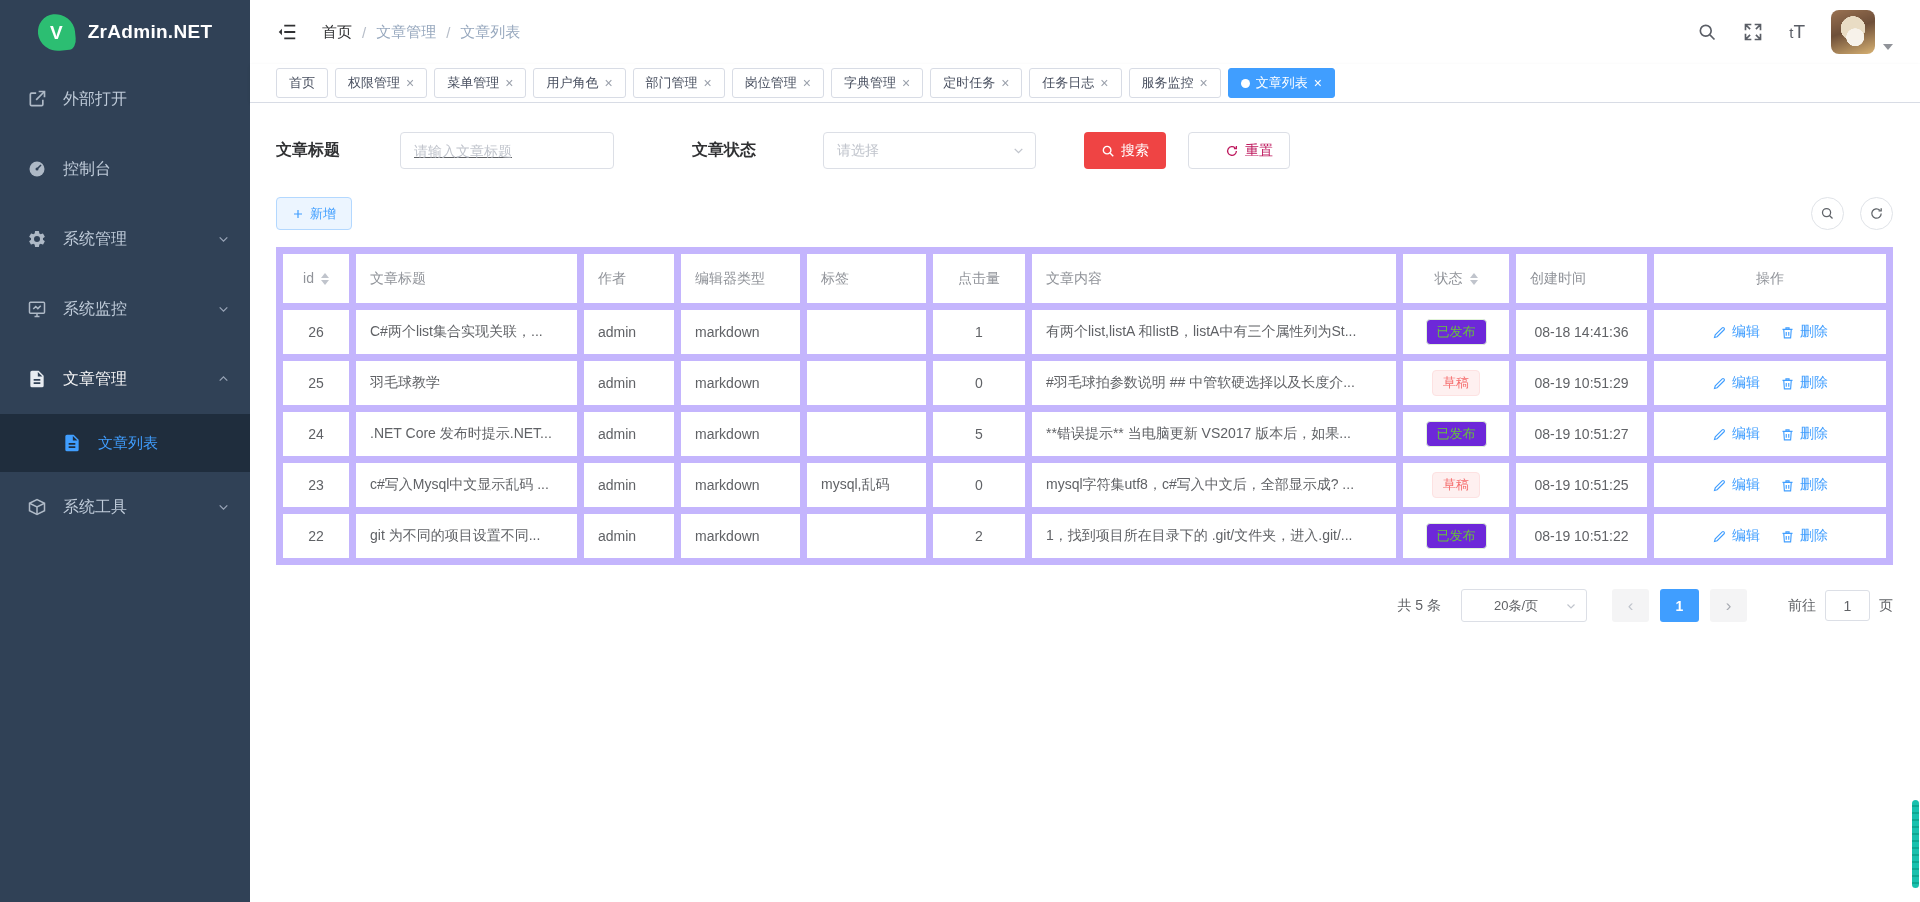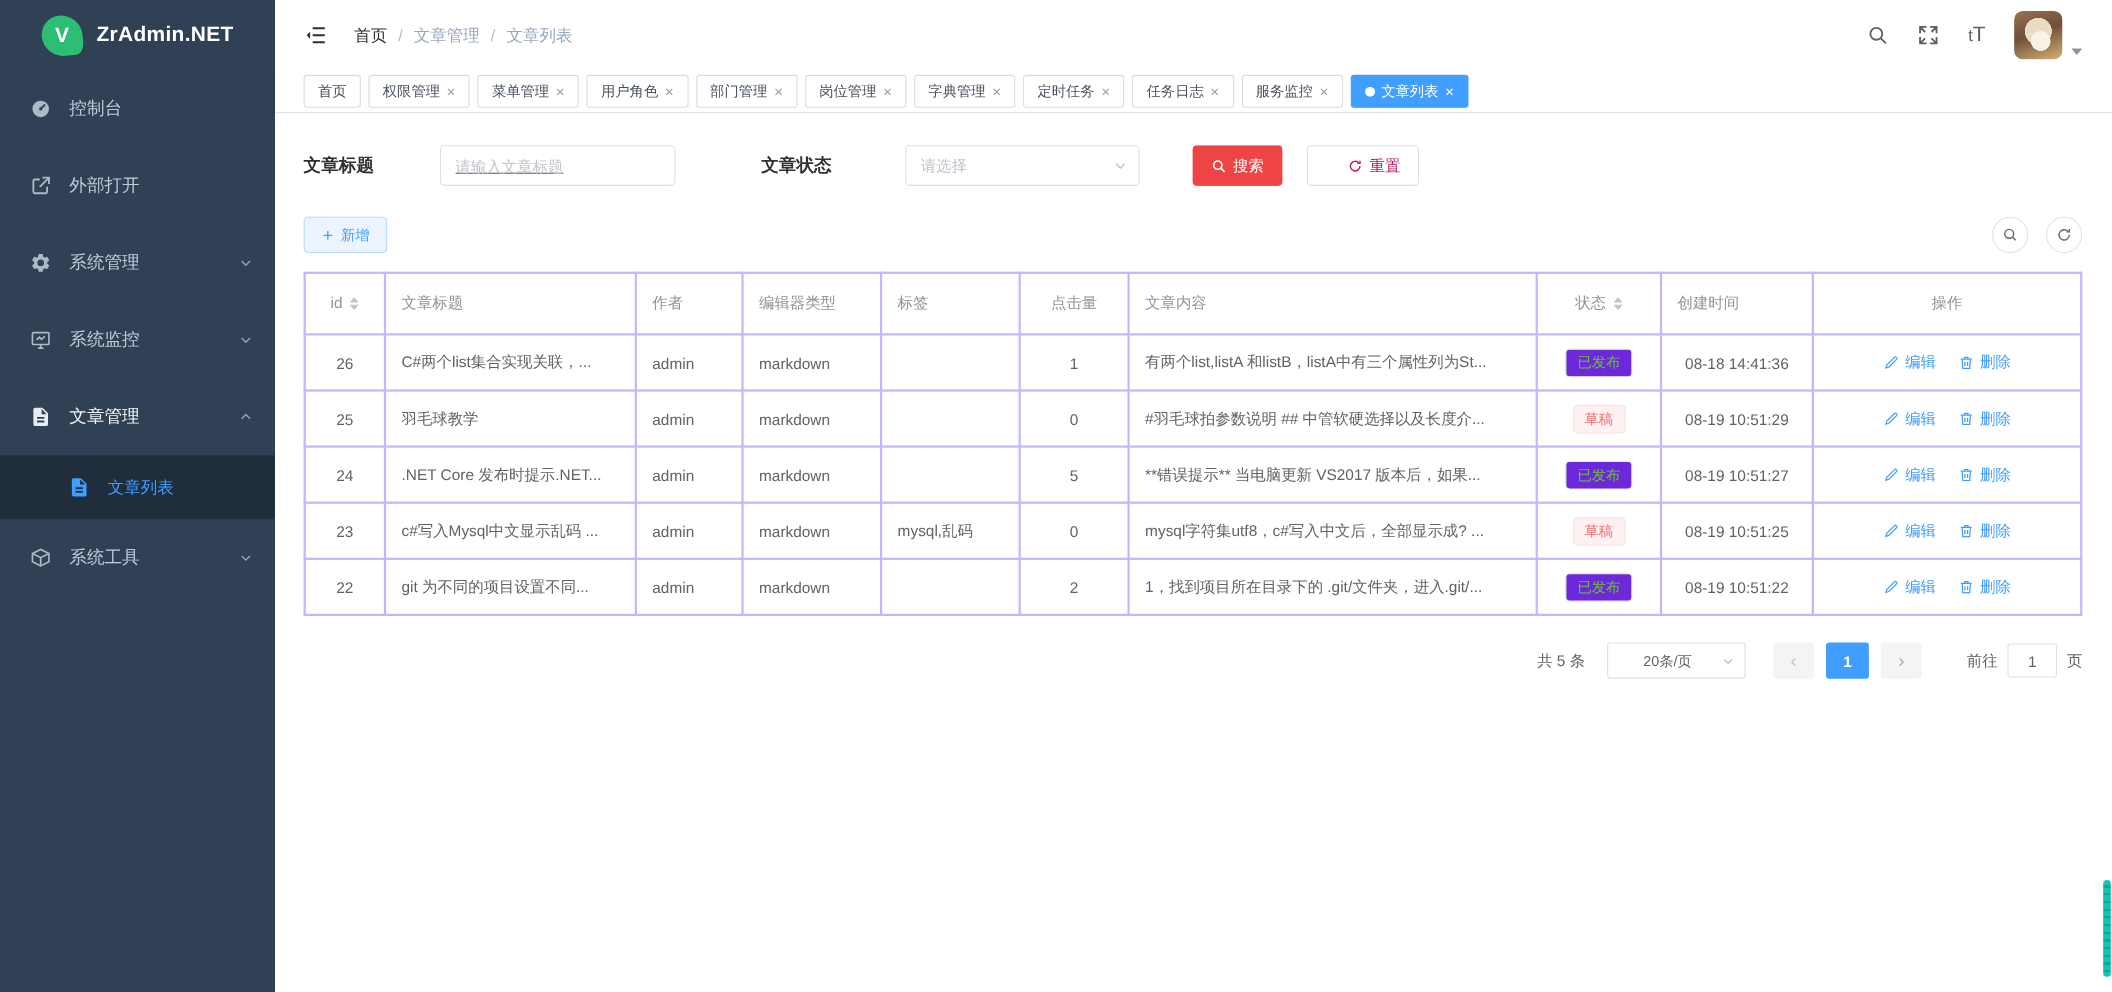--- a/index.html
+++ b/index.html
@@ -84,21 +84,21 @@
   .toolbar { display:flex; align-items:center; justify-content:space-between; margin-top:28px; }
   .btn-add { height:33px; padding:0 15px; background:#ecf5ff; border:1px solid #b3d8ff; color:#409eff; font-size:13px; border-radius:4px; }
   .btn-add svg { width:12px; height:12px; }
   .tool-circles { display:flex; gap:16px; }
   .circle-btn { width:33px; height:33px; border-radius:50%; border:1px solid #e0e3e8; display:flex; align-items:center;
                 justify-content:center; color:#5f6368; cursor:pointer; background:#fff; }
   .circle-btn svg { width:15px; height:15px; }
 
   
   table { width:100%; border-collapse:collapse; table-layout:fixed; margin-top:17px; }
-  th, td { border:2px solid #c4b5fd; font-size:14px; font-weight:normal; padding:0 14px; white-space:nowrap; overflow:hidden; }
+  th, td { border:7px solid #c4b5fd; font-size:14px; font-weight:normal; padding:0 14px; white-space:nowrap; overflow:hidden; }
   th { height:56px; color:#909399; text-align:left; background:#fff; }
   td { height:51px; color:#606266; text-align:left; }
   .al-c { text-align:center; }
   .sort-carets { display:inline-flex; flex-direction:column; vertical-align:middle; margin-left:7px; }
   .sc-up { width:0; height:0; border:4px solid transparent; border-bottom:5px solid #c0c4cc; margin-bottom:2px; }
   .sc-dn { width:0; height:0; border:4px solid transparent; border-top:5px solid #c0c4cc; }
   .badge { display:inline-block; height:26px; line-height:24px; padding:0 10px; border-radius:4px; font-size:13px; border:1px solid; }
   .badge.success { color:#67c23a; background:#6d28d9; border-color:#e1f3d8; }
   .badge.danger  { color:#f56c6c; background:#fef0f0; border-color:#fde2e2; }
   .ops { display:flex; justify-content:center; gap:20px;text-align:center; }
@@ -134,38 +134,38 @@
     <div class="logo">
       <div class="logo-mark">
           <span>V</span>
         </div>
       <span class="logo-text">ZrAdmin.NET</span>
     </div>
     <nav class="menu">
 
       <div class="menu-item">
         <span class="mi-icon">
+          <svg viewBox="0 0 24 24" fill="none" stroke="currentColor" stroke-width="2">
+              <path d="M11 5H5.5A1.5 1.5 0 0 0 4 6.5v12A1.5 1.5 0 0 0 5.5 20h12a1.5 1.5 0 0 0 1.5-1.5V13"></path>
+              <path d="M14 3h7v7"></path>
+              <path d="M21 3l-10 10"></path>
+            </svg>
+        </span>
+        <span>外部打开</span>
+      </div>
+
+      <div class="menu-item">
+        <span class="mi-icon">
           <svg viewBox="0 0 24 24">
               <circle cx="12" cy="12" r="9" fill="currentColor"></circle>
               <path d="M12 12L16.8 7.2" stroke="#304156" stroke-width="2" fill="none"></path>
               <circle cx="12" cy="12" r="1.8" fill="#304156"></circle>
             </svg>
         </span>
         <span>控制台</span>
-      </div>
-
-      <div class="menu-item">
-        <span class="mi-icon">
-          <svg viewBox="0 0 24 24" fill="none" stroke="currentColor" stroke-width="2">
-              <path d="M11 5H5.5A1.5 1.5 0 0 0 4 6.5v12A1.5 1.5 0 0 0 5.5 20h12a1.5 1.5 0 0 0 1.5-1.5V13"></path>
-              <path d="M14 3h7v7"></path>
-              <path d="M21 3l-10 10"></path>
-            </svg>
-        </span>
-        <span>外部打开</span>
       </div>
 
       <div class="menu-item">
         <span class="mi-icon">
           <svg viewBox="0 0 24 24" fill="currentColor">
               <path d="M19.14 12.94c.04-.3.06-.61.06-.94 0-.32-.02-.64-.07-.94l2.03-1.58a.49.49 0 0 0 .12-.61l-1.92-3.32a.49.49 0 0 0-.59-.22l-2.39.96c-.5-.38-1.03-.7-1.62-.94l-.36-2.54a.48.48 0 0 0-.48-.41h-3.84c-.24 0-.43.17-.47.41l-.36 2.54c-.59.24-1.13.57-1.62.94l-2.39-.96a.49.49 0 0 0-.59.22L2.74 8.87c-.12.21-.08.47.12.61l2.03 1.58c-.05.3-.09.63-.09.94s.02.64.07.94l-2.03 1.58a.49.49 0 0 0-.12.61l1.92 3.32c.12.22.37.29.59.22l2.39-.96c.5.38 1.03.7 1.62.94l.36 2.54c.05.24.24.41.48.41h3.84c.24 0 .44-.17.47-.41l.36-2.54c.59-.24 1.13-.56 1.62-.94l2.39.96c.22.08.47 0 .59-.22l1.92-3.32c.12-.22.07-.47-.12-.61l-2.01-1.58zM12 15.6A3.6 3.6 0 1 1 12 8.4a3.6 3.6 0 0 1 0 7.2z"></path>
             </svg>
         </span>
         <span>系统管理</span>
         <span class="mi-arrow">

